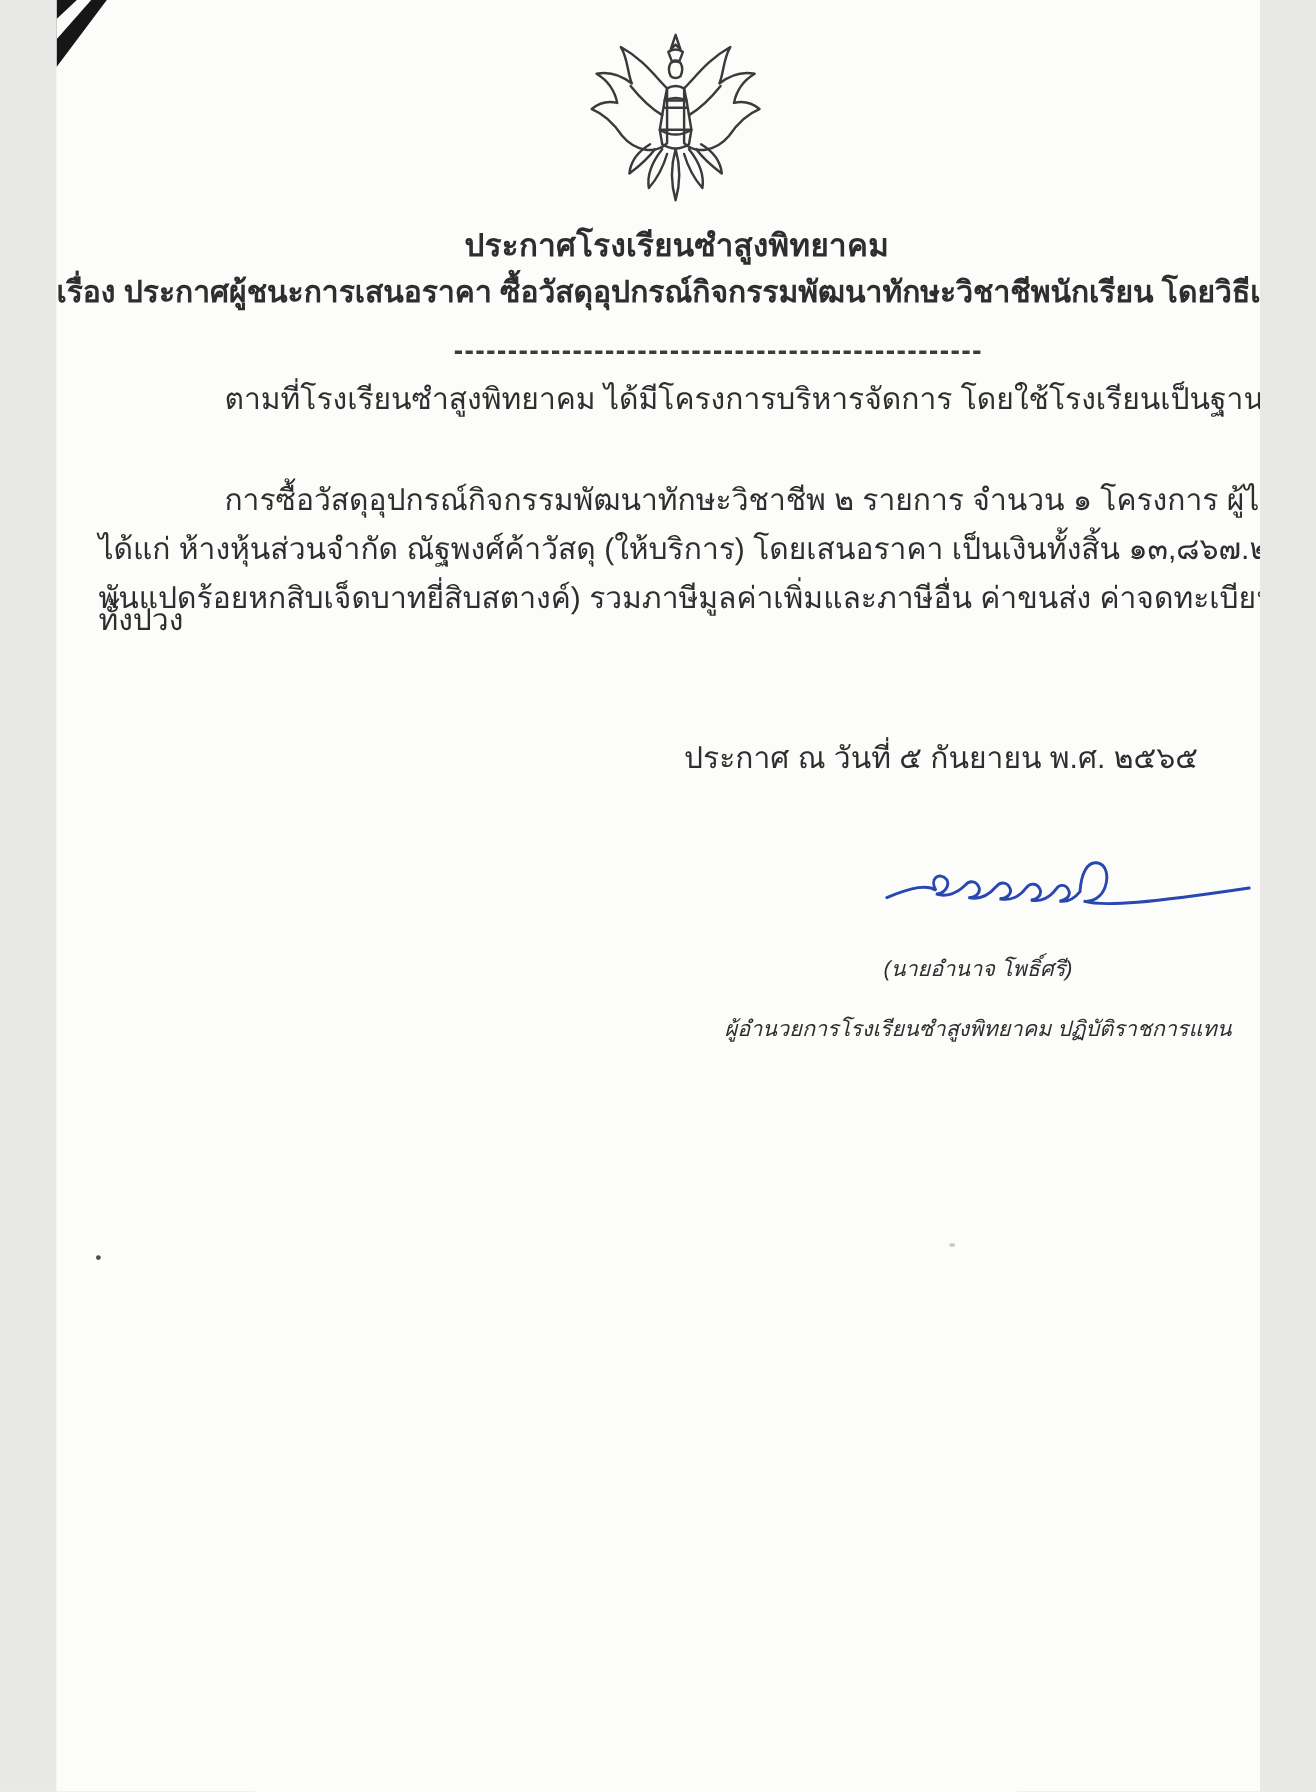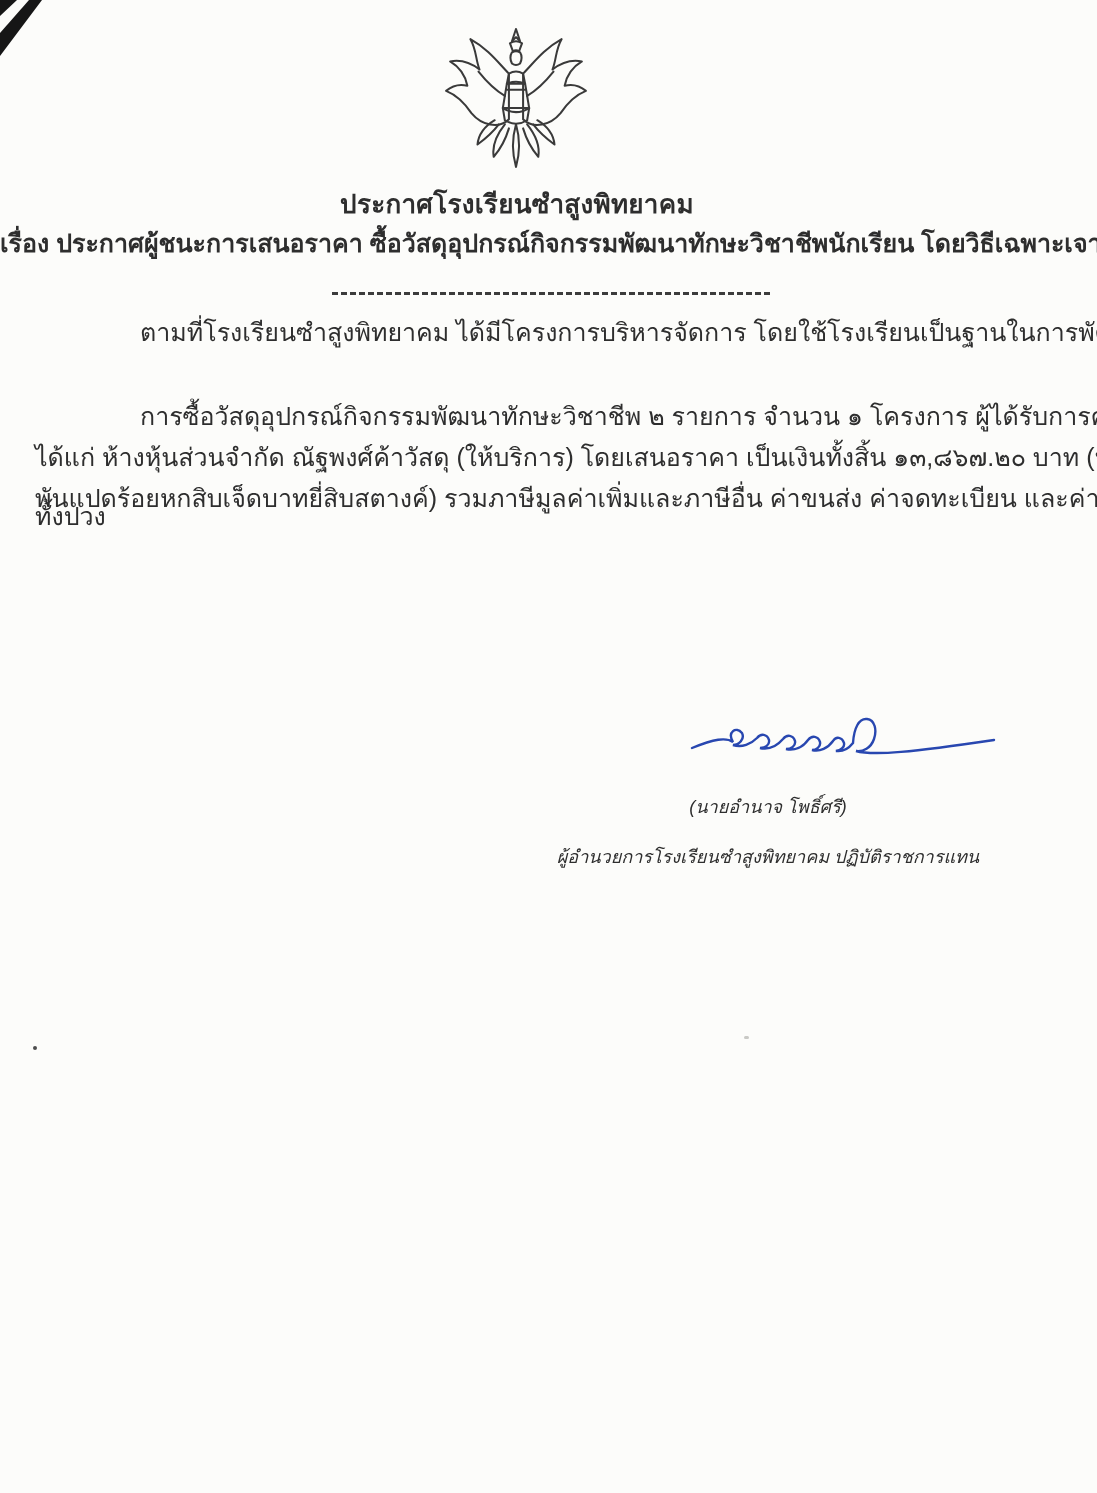--- a/index.html
+++ b/index.html
@@ -1,18 +1,18 @@
 <!DOCTYPE html>
 <html style="--paper: #fcfcfa; --ink: #2e2e2e; --sig-ink: #2847b0;"><head>
 <meta charset="utf-8">
 <style>
   html,body{margin:0;padding:0;background:#e8e8e6;}
   .page{
     position:relative;
-    width:1097px;height:1493px;
+    width:1003px;height:1493px;
     margin:0 auto;
     background:var(--paper,#fcfcfa);
     font-family:"Liberation Sans","DejaVu Sans",sans-serif;
     color:var(--ink,#2e2e2e);
     overflow:hidden;
   }
   .abs{position:absolute;white-space:nowrap;}
   .t-title{font-size:26px;font-weight:600;letter-spacing:.3px;}
   .t-subject{font-size:25px;font-weight:600;}
   .t-body{font-size:25px;font-weight:400;}
@@ -67,20 +67,21 @@
 
   <div class="divider"></div>
 
   <div class="abs t-body" style="left:140px;top:312px;">ตามที่โรงเรียนซำสูงพิทยาคม ได้มีโครงการบริหารจัดการ โดยใช้โรงเรียนเป็นฐานในการพัฒนาท้องถิ่น</div>
 
   <div class="abs t-body" style="left:140px;top:396px;">การซื้อวัสดุอุปกรณ์กิจกรรมพัฒนาทักษะวิชาชีพ ๒ รายการ จำนวน ๑ โครงการ ผู้ได้รับการคัดเลือก</div>
   <div class="abs t-body" style="left:35px;top:437px;">ได้แก่ ห้างหุ้นส่วนจำกัด ณัฐพงศ์ค้าวัสดุ (ให้บริการ) โดยเสนอราคา เป็นเงินทั้งสิ้น ๑๓,๘๖๗.๒๐ บาท (หนึ่งหมื่นสาม</div>
   <div class="abs t-body" style="left:35px;top:478px;">พันแปดร้อยหกสิบเจ็ดบาทยี่สิบสตางค์) รวมภาษีมูลค่าเพิ่มและภาษีอื่น ค่าขนส่ง ค่าจดทะเบียน และค่าใช้จ่ายอื่นๆ</div>
   <div class="abs t-body" style="left:35px;top:496px;">ทั้งปวง</div>
 
+  <div class="abs t-body" style="left:523px;top:611px;">ประกาศ ณ วันที่  ๕ กันยายน พ.ศ. ๒๕๖๕</div>
 
   <svg class="signature" viewBox="0 0 312 58">
     <path d="M4 36 C26 27 38 25 45 30 C39 20 48 14 54 21 C57 27 51 33 45 33 C54 36 63 32 69 26 C73 21 79 22 81 28 C82 33 77 36 72 36 C81 38 89 34 95 27 C99 22 105 23 107 29 C108 34 103 37 98 37 C107 39 115 35 120 28 C124 23 130 24 132 30 C133 35 128 38 124 38 C132 40 140 36 145 29 C148 24 154 25 156 31 C157 36 152 38 148 39 C155 40 161 36 165 31 C166 16 171 6 179 7 C187 8 189 18 186 27 C183 36 175 40 168 39 C185 44 225 40 306 28" fill="none" stroke="var(--sig-ink,#2847b0)" stroke-width="2.4" stroke-linecap="round"></path>
   </svg>
 
   <div class="sign-block">
     <div class="sig-line">(นายอำนาจ โพธิ์ศรี)</div>
     <div class="sig-line">ผู้อำนวยการโรงเรียนซำสูงพิทยาคม ปฏิบัติราชการแทน</div>
   </div>
 

